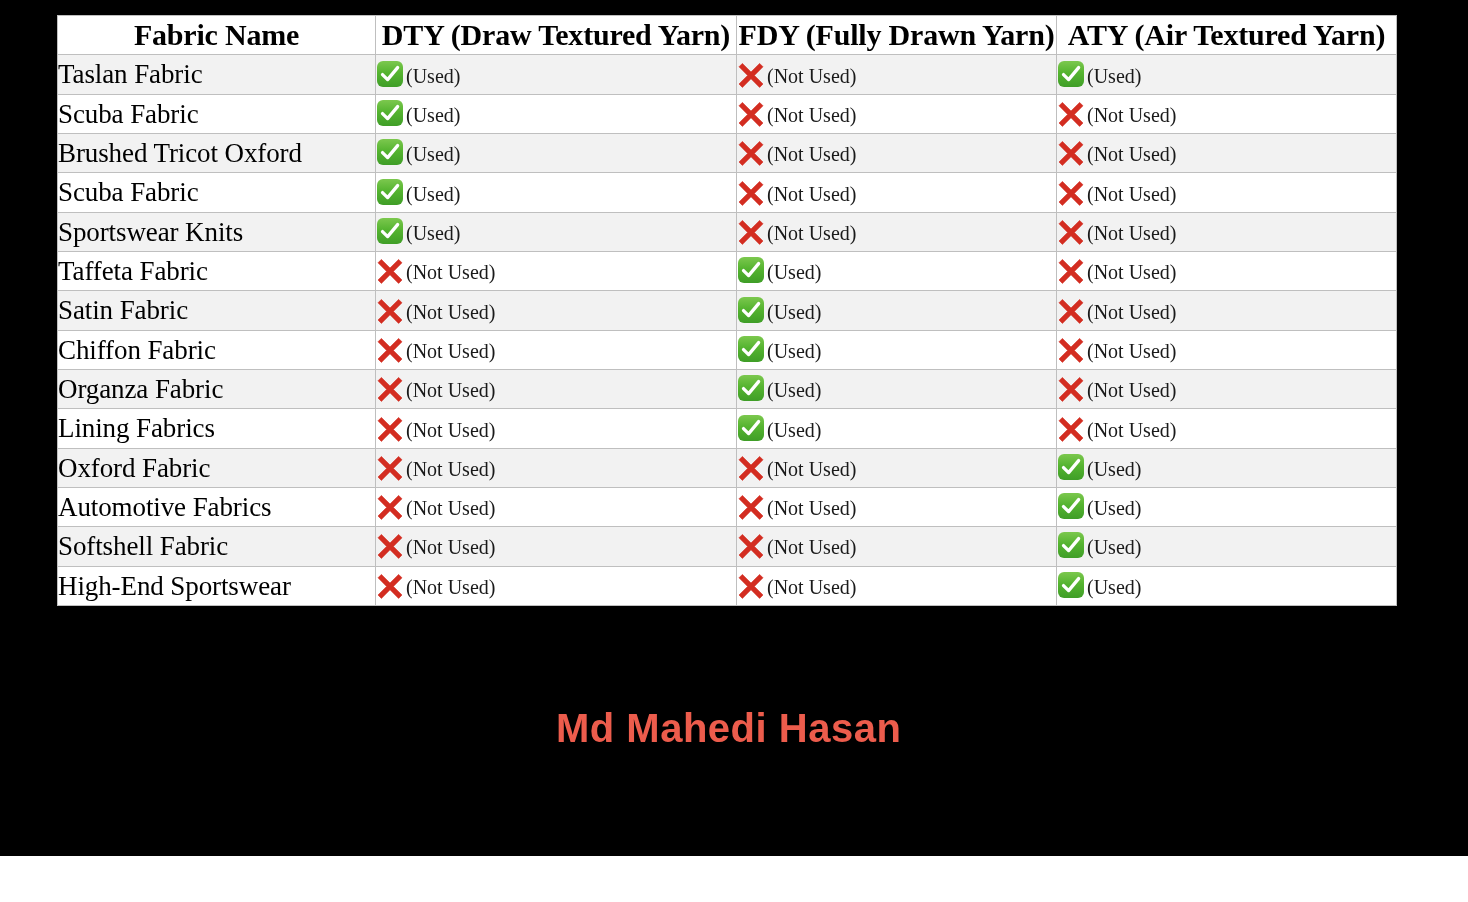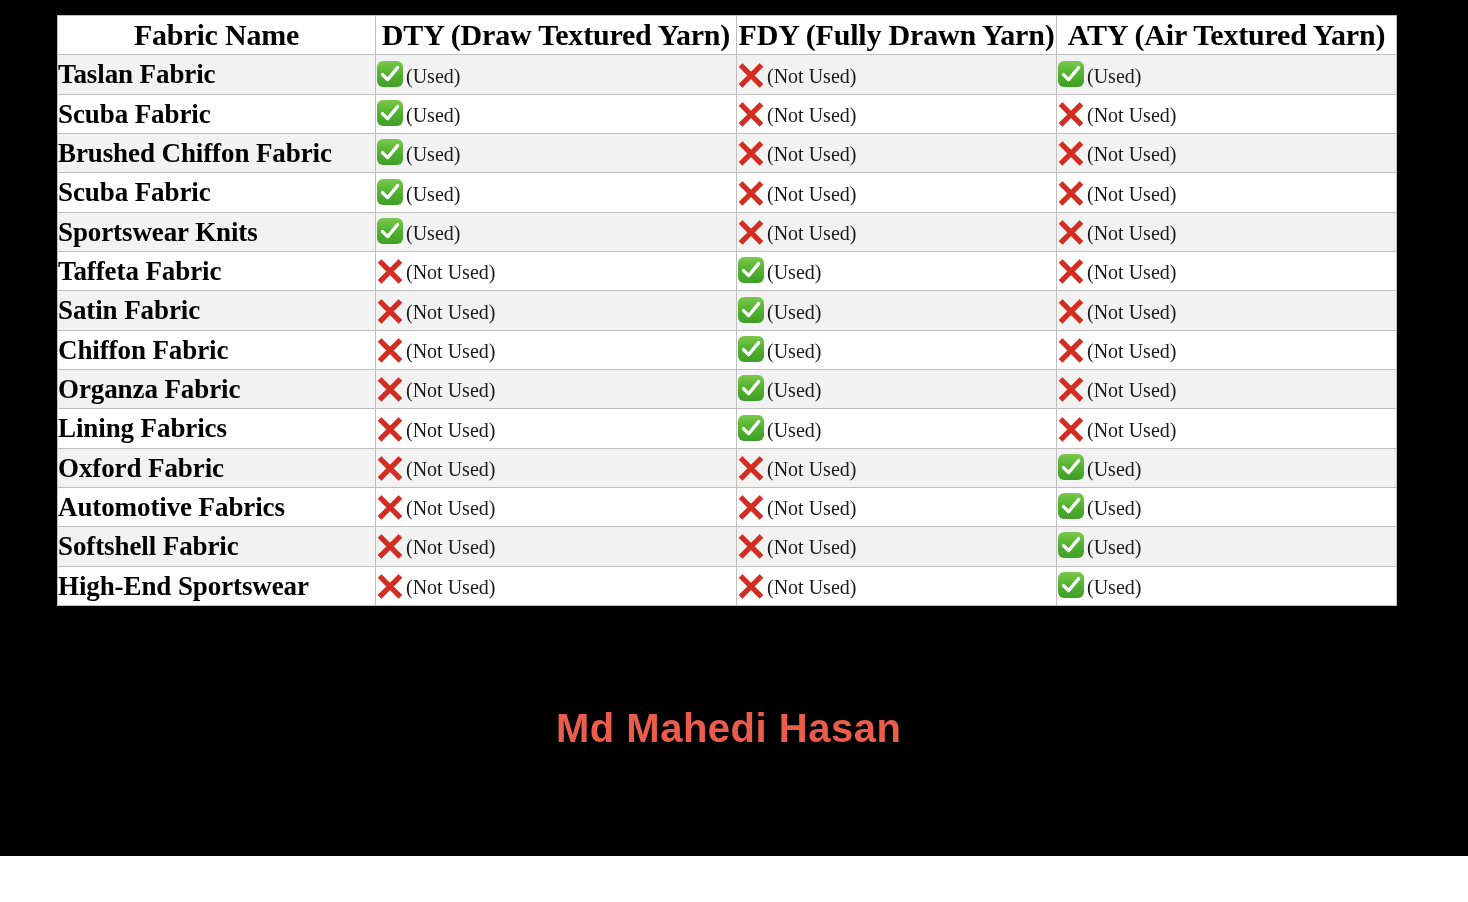--- a/index.html
+++ b/index.html
@@ -54,21 +54,21 @@
     padding: 9px 10px 10px 10px;
     color: #000000;
     letter-spacing: -0.2px;
   }
 
   
   tbody tr.stripe > td { background: #f2f2f2; }
   tbody tr.plain  > td { background: #ffffff; }
 
   td.fabric-name {
-    font-weight: bold;
+    font-weight: normal;
     font-size: 27px;
     line-height: 1.42;
     text-align: left;
     padding: 5px 8px 6px 16px;
     color: #000000;
     letter-spacing: -0.1px;
   }
 
   td.status-cell {
     font-size: 20px;
@@ -179,21 +179,21 @@
                   <path d="M6.5 14.6 L11.6 19.6 L21.6 7.6" fill="none" stroke="#ffffff" stroke-width="3.3" stroke-linecap="round" stroke-linejoin="round"></path>
                 </svg></span><span class="status-label">(Used)</span></span></td>
           <td class="status-cell"><span class="status-wrap"><span class="icon-notused"><svg width="28" height="28" viewBox="0 0 28 28">
                   <path d="M5.4 3.4 L14 12 L22.6 3.4 L26 6.8 L17.4 15.4 L26 24 L22.6 27.4 L14 18.8 L5.4 27.4 L2 24 L10.6 15.4 L2 6.8 Z" fill="#d32d21" stroke="#d32d21" stroke-width="0.6" stroke-linejoin="round"></path>
                 </svg></span><span class="status-label">(Not Used)</span></span></td>
           <td class="status-cell"><span class="status-wrap"><span class="icon-notused"><svg width="28" height="28" viewBox="0 0 28 28">
                   <path d="M5.4 3.4 L14 12 L22.6 3.4 L26 6.8 L17.4 15.4 L26 24 L22.6 27.4 L14 18.8 L5.4 27.4 L2 24 L10.6 15.4 L2 6.8 Z" fill="#d32d21" stroke="#d32d21" stroke-width="0.6" stroke-linejoin="round"></path>
                 </svg></span><span class="status-label">(Not Used)</span></span></td>
         </tr>
         <tr class="stripe">
-          <td class="fabric-name">Brushed Chiffon Fabric</td>
+          <td class="fabric-name">Brushed Tricot Oxford</td>
           <td class="status-cell"><span class="status-wrap"><span class="icon-used"><svg width="28" height="28" viewBox="0 0 28 28">
                   <defs>
                     <linearGradient id="gUsed" x1="0" y1="0" x2="0" y2="1">
                       <stop offset="0%" stop-color="#7cc84e"></stop>
                       <stop offset="45%" stop-color="#55b430"></stop>
                       <stop offset="100%" stop-color="#3f9e27"></stop>
                     </linearGradient>
                   </defs>
                   <rect x="1" y="1" width="26" height="26" rx="6" ry="6" fill="url(#gUsed)"></rect>
                   <path d="M6.5 14.6 L11.6 19.6 L21.6 7.6" fill="none" stroke="#ffffff" stroke-width="3.3" stroke-linecap="round" stroke-linejoin="round"></path>

